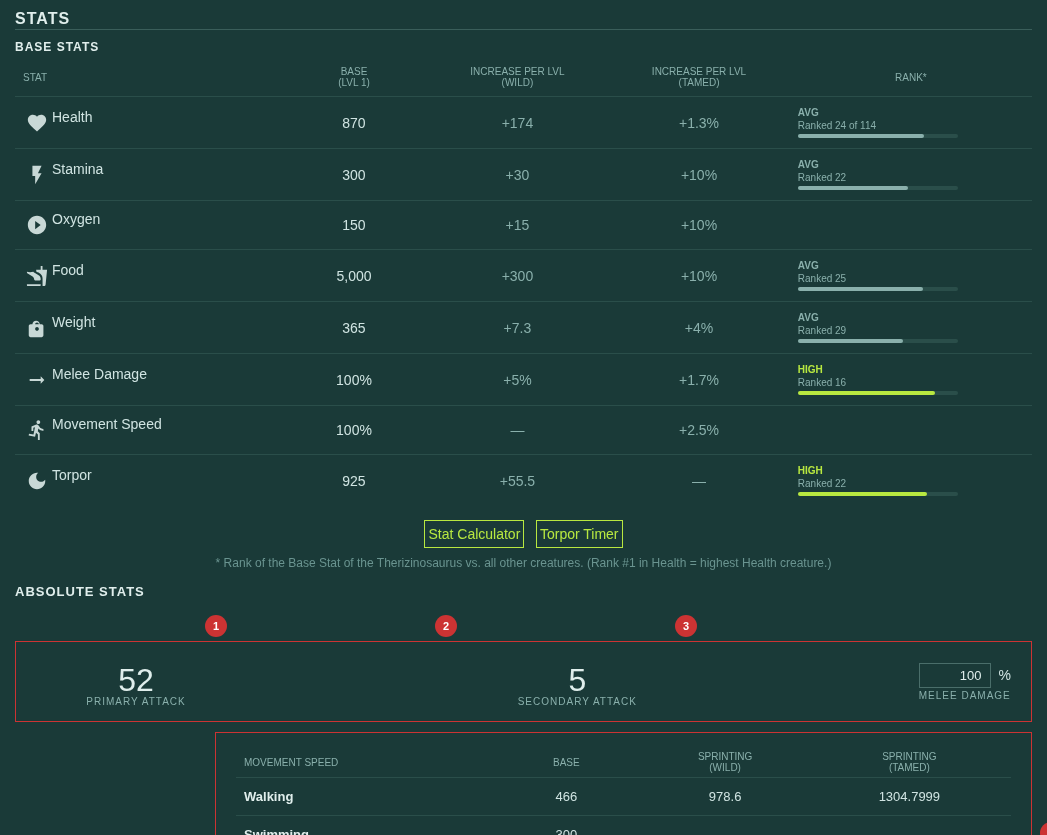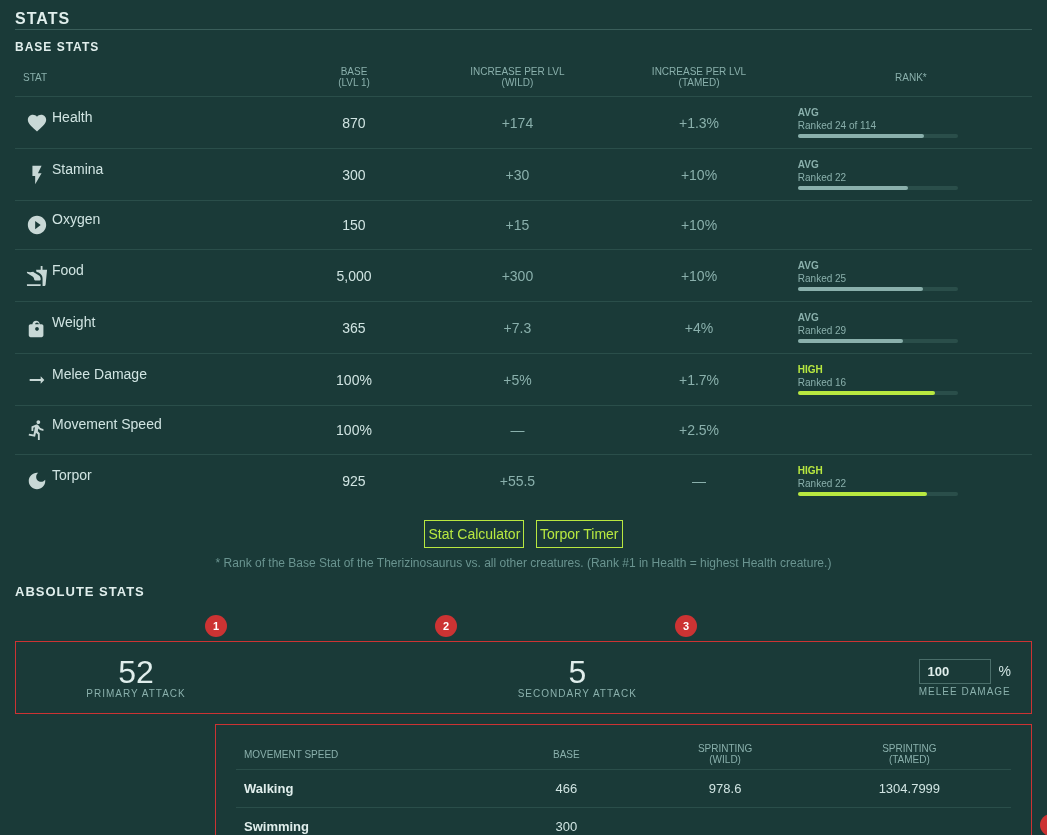--- a/index.html
+++ b/index.html
@@ -182,20 +182,21 @@
 
     .attack-value-group {
       text-align: center;
       margin-right: 40px;
     }
 
     .attack-number {
       font-size: 32px;
       color: #e0eeec;
       line-height: 1;
+      margin-top: 8px;
     }
 
     .attack-label {
       font-size: 10px;
       color: #8ab0ac;
       letter-spacing: 1px;
     }
 
     .melee-damage-group {
       display: flex;
@@ -204,22 +205,21 @@
       gap: 8px;
     }
 
     .melee-input {
       background: #1a3a38;
       border: 1px solid #4a6e6a;
       color: #e0eeec;
       padding: 4px 8px;
       font-size: 13px;
       width: 72px;
-      text-align: left;
-      font-weight: bold;
+      text-align: right;
     }
 
     .melee-pct {
       color: #d0e4e2;
       font-size: 14px;
     }
 
     .melee-label {
       font-size: 10px;
       color: #8ab0ac;

